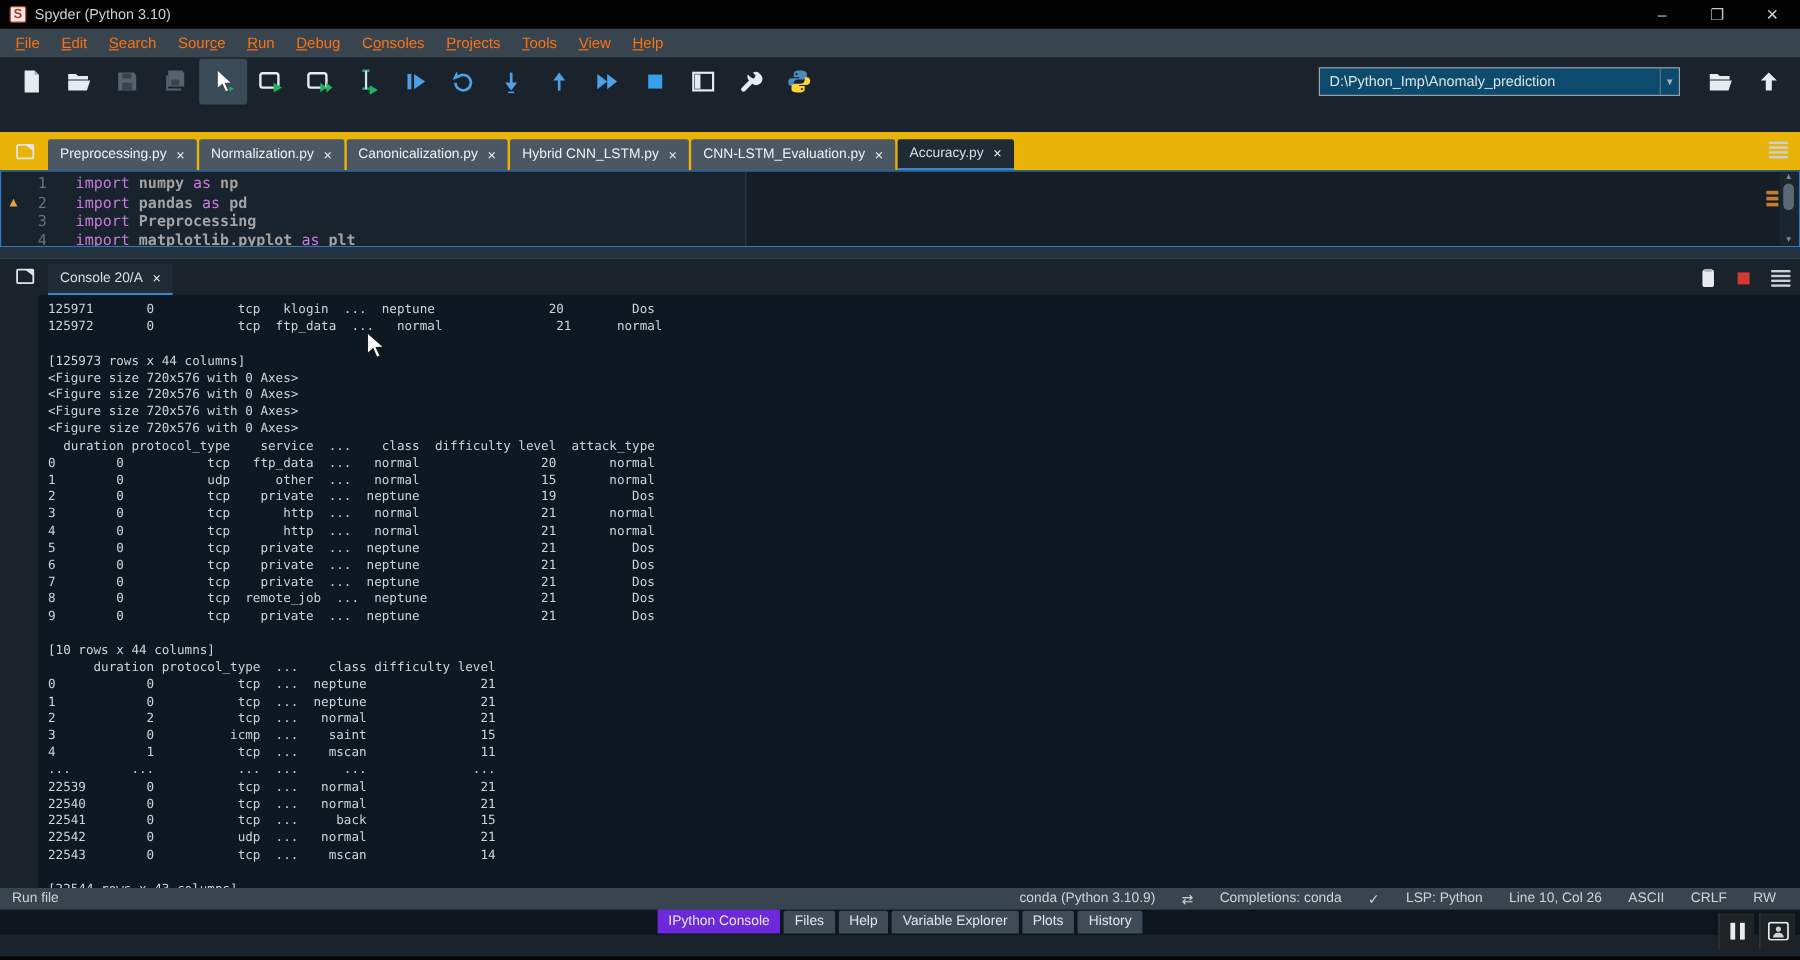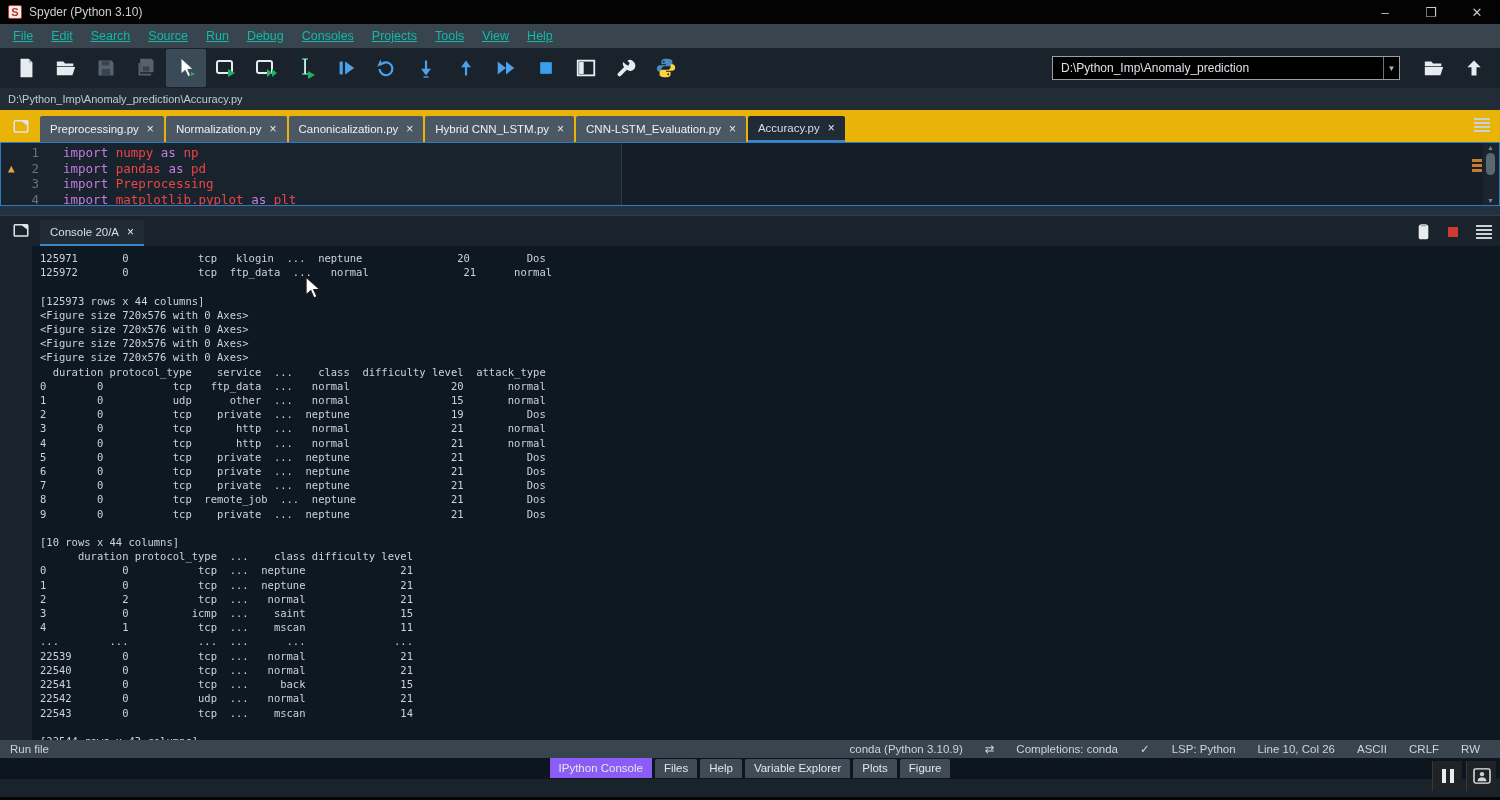--- a/index.html
+++ b/index.html
@@ -11,30 +11,30 @@
   .titlebar { position:absolute; top:0; left:0; right:0; height:24px; background:#030303;
               display:flex; align-items:center; padding-left:8px; color:#cfcfcf; font-size:12px; }
   .spyder-logo { width:14px; height:14px; background:#f3eeea; border:1px solid #b5392c; border-radius:2px;
                  color:#b5392c; font-weight:bold; font-size:11px; line-height:12px; text-align:center; margin-right:7px; }
   .win-controls { position:absolute; right:0; top:0; height:24px; display:flex; }
   .win-btn { width:46px; height:24px; color:#c8c8c8; font-size:13px; display:flex; align-items:center; justify-content:center; }
 
   
   .menubar { position:absolute; top:24px; left:0; right:0; height:24px; background:#38444e;
              display:flex; align-items:center; padding-left:4px; }
-  .menu-item { color:#14b8a6; font-size:12.5px; padding:3px 9px;text-decoration:underline; }
+  .menu-item { color:#f97316; font-size:12.5px; padding:3px 9px; }
   .menu-item u { text-decoration:underline; }
 
   
   .toolbar { position:absolute; top:48px; left:0; right:0; height:40px; background:#1a232c;
              display:flex; align-items:center; padding:0 6px; }
   .tb-btn { width:40px; height:38px; display:flex; align-items:center; justify-content:center; border-radius:2px; position:relative; }
   .tb-btn.hl { background:#3b4a57; }
   .tb-spacer { flex:1; }
-  .path-combo { width:348px; height:24px; background:#000000; border:1px solid #999fa5; display:flex; align-items:center; position:relative; }
+  .path-combo { width:301px; height:24px; background:#0c4a6e; border:1px solid #999fa5; display:flex; align-items:center; position:relative; }
   .path-combo .pc-text { flex:1; color:#dde2e6; font-size:12px; padding:0 8px; white-space:nowrap; overflow:hidden; }
   .pc-arrow { width:16px; height:22px; border-left:1px solid #6b737a; color:#aab2b9; font-size:8px; display:flex; align-items:center; justify-content:center; }
 
   
   .breadcrumb { position:absolute; top:88px; left:0; right:0; height:22px; background:#222c36;
                 color:#c3cbd2; font-size:11px; display:flex; align-items:center; padding-left:8px; }
 
   
   .tabbar { position:absolute; top:110px; left:0; right:0; height:32px; background:#eab308; display:flex; align-items:flex-end; }
   .browse-btn { width:26px; height:26px; margin:0 6px 3px 8px; display:flex; align-items:center; justify-content:center; }
@@ -45,21 +45,21 @@
   .tab-menu { position:absolute; right:10px; bottom:8px; }
   .hamburger span { display:block; width:16px; height:2px; background:#c9d0d6; margin:2px 0; }
 
   
   .editor { position:absolute; top:142px; left:0; right:0; height:64px; background:#19232e;
             border:1px solid #2f7bbf; overflow:hidden; }
   .code-area { position:absolute; top:2px; left:0; right:16px; font-family:"DejaVu Sans Mono", monospace; font-size:12.5px; line-height:15.5px; }
   .code-line { display:flex; white-space:pre; }
   .gutter { width:62px; display:flex; justify-content:flex-end; align-items:center; padding-right:24px; color:#667281; position:relative; }
   .gutter .warn { position:absolute; left:7px; color:var(--warn); font-size:11px; }
-  .tok-kw { color:#c57bdb; } .tok-pl { color:#ef4444; }
+  .tok-kw { color:#c57bdb; } .tok-pl { color:#a3a3a3;font-weight:bold; }
   .ruler { position:absolute; top:0; bottom:0; left:620px; width:1px; background:#2b3845; }
   .ruler-shade { position:absolute; top:0; bottom:0; left:621px; right:16px; background:rgba(0,0,0,0.14); }
   .ed-scroll { position:absolute; top:0; bottom:0; right:0; width:16px; background:#1b2530; }
   .ed-thumb { position:absolute; top:10px; left:3px; width:9px; height:22px; background:#5a6874; border-radius:5px; }
   .ed-arrow { position:absolute; left:4px; color:#7a8792; font-size:7px; }
   .warn-marks { position:absolute; top:16px; right:17px; width:10px; }
   .warn-marks div { height:3px; background:#c77d2e; margin-bottom:2px; }
 
   
   .splitter { position:absolute; top:206px; left:0; right:0; height:10px; background:#243240; border-bottom:1px solid #2f3d4a; }
@@ -72,21 +72,21 @@
   
   .console { position:absolute; top:246px; left:0; right:0; height:510px; background:#0e1822;margin-left:32px; }
   .console pre { font-family:"DejaVu Sans Mono", monospace; font-size:10.5px; line-height:14.2px;
                  color:#ccd3da; padding:5px 0 0 8px; }
   .cursor { position:absolute; left:272px; top:30px; }
 
   
   .bottomtabs { position:absolute; top:756px; left:0; right:0; height:23px; background:#0d161f;
                 display:flex; justify-content:center; align-items:flex-end; gap:3px; padding-bottom:1px; }
   .btab { background:#3f4c57; color:#e2e7ec; font-size:11.5px; padding:3px 9px 4px; border-radius:2px 2px 0 0; }
-  .btab.active { background:#8b5cf6; border-top:2px solid var(--accent); padding-top:16px; }
+  .btab.active { background:#6d28d9; border-top:2px solid var(--accent); padding-top:16px; }
 
   
   .statusbar { position:absolute; top:740px; left:0; right:0; height:18px; background:#38444e;
                color:#ccd4db; font-size:11.5px; display:flex; align-items:center; padding:0 10px; }
   .sb-right { margin-left:auto; display:flex; align-items:center; gap:22px; margin-right:10px; }
   .blackstrip { position:absolute; top:797px; left:0; right:0; height:3px; background:#050505; }
 
   .overlay-btns { position:absolute; right:4px; top:761px; display:flex; gap:4px; z-index:5; }
   .ov-btn { width:30px; height:30px; background:#1f2326; display:flex; align-items:center; justify-content:center; border-left:1px solid #35393d; }
 
@@ -250,23 +250,20 @@
           <path d="M2 11h20l-3 9H2z" fill="#e6ebef"></path>
         </svg>
     </div>
     <div class="tb-btn">
       <svg width="20" height="20" viewBox="0 0 24 24">
           <path d="M12 3l8 8h-5v10h-6V11H4z" fill="#e6ebef"></path>
         </svg>
     </div>
   </div>
 
-  <div class="breadcrumb">
-    <span>D:\Python_Imp\Anomaly_prediction\Accuracy.py</span>
-  </div>
 
   <div class="tabbar">
     <div class="browse-btn">
       <svg width="18" height="18" viewBox="0 0 24 24">
           <rect x="3" y="5" width="18" height="15" rx="1" fill="none" stroke="#dfe5ea" stroke-width="2"></rect>
           <path d="M12 5h9v7z" fill="#dfe5ea"></path>
         </svg>
     </div>
     <div style="display:flex; align-items:flex-end;">
 
@@ -404,21 +401,21 @@
       <div class="btab active">IPython Console</div>
 
       <div class="btab">Files</div>
 
       <div class="btab">Help</div>
 
       <div class="btab">Variable Explorer</div>
 
       <div class="btab">Plots</div>
 
-      <div class="btab">Figure</div>
+      <div class="btab">History</div>
 
   </div>
 
   <div class="statusbar">
     <span>Run file</span>
     <div class="sb-right">
       <span>conda (Python 3.10.9)</span>
       <span>⇄</span>
       <span>Completions: conda</span>
       <span>✓</span>

